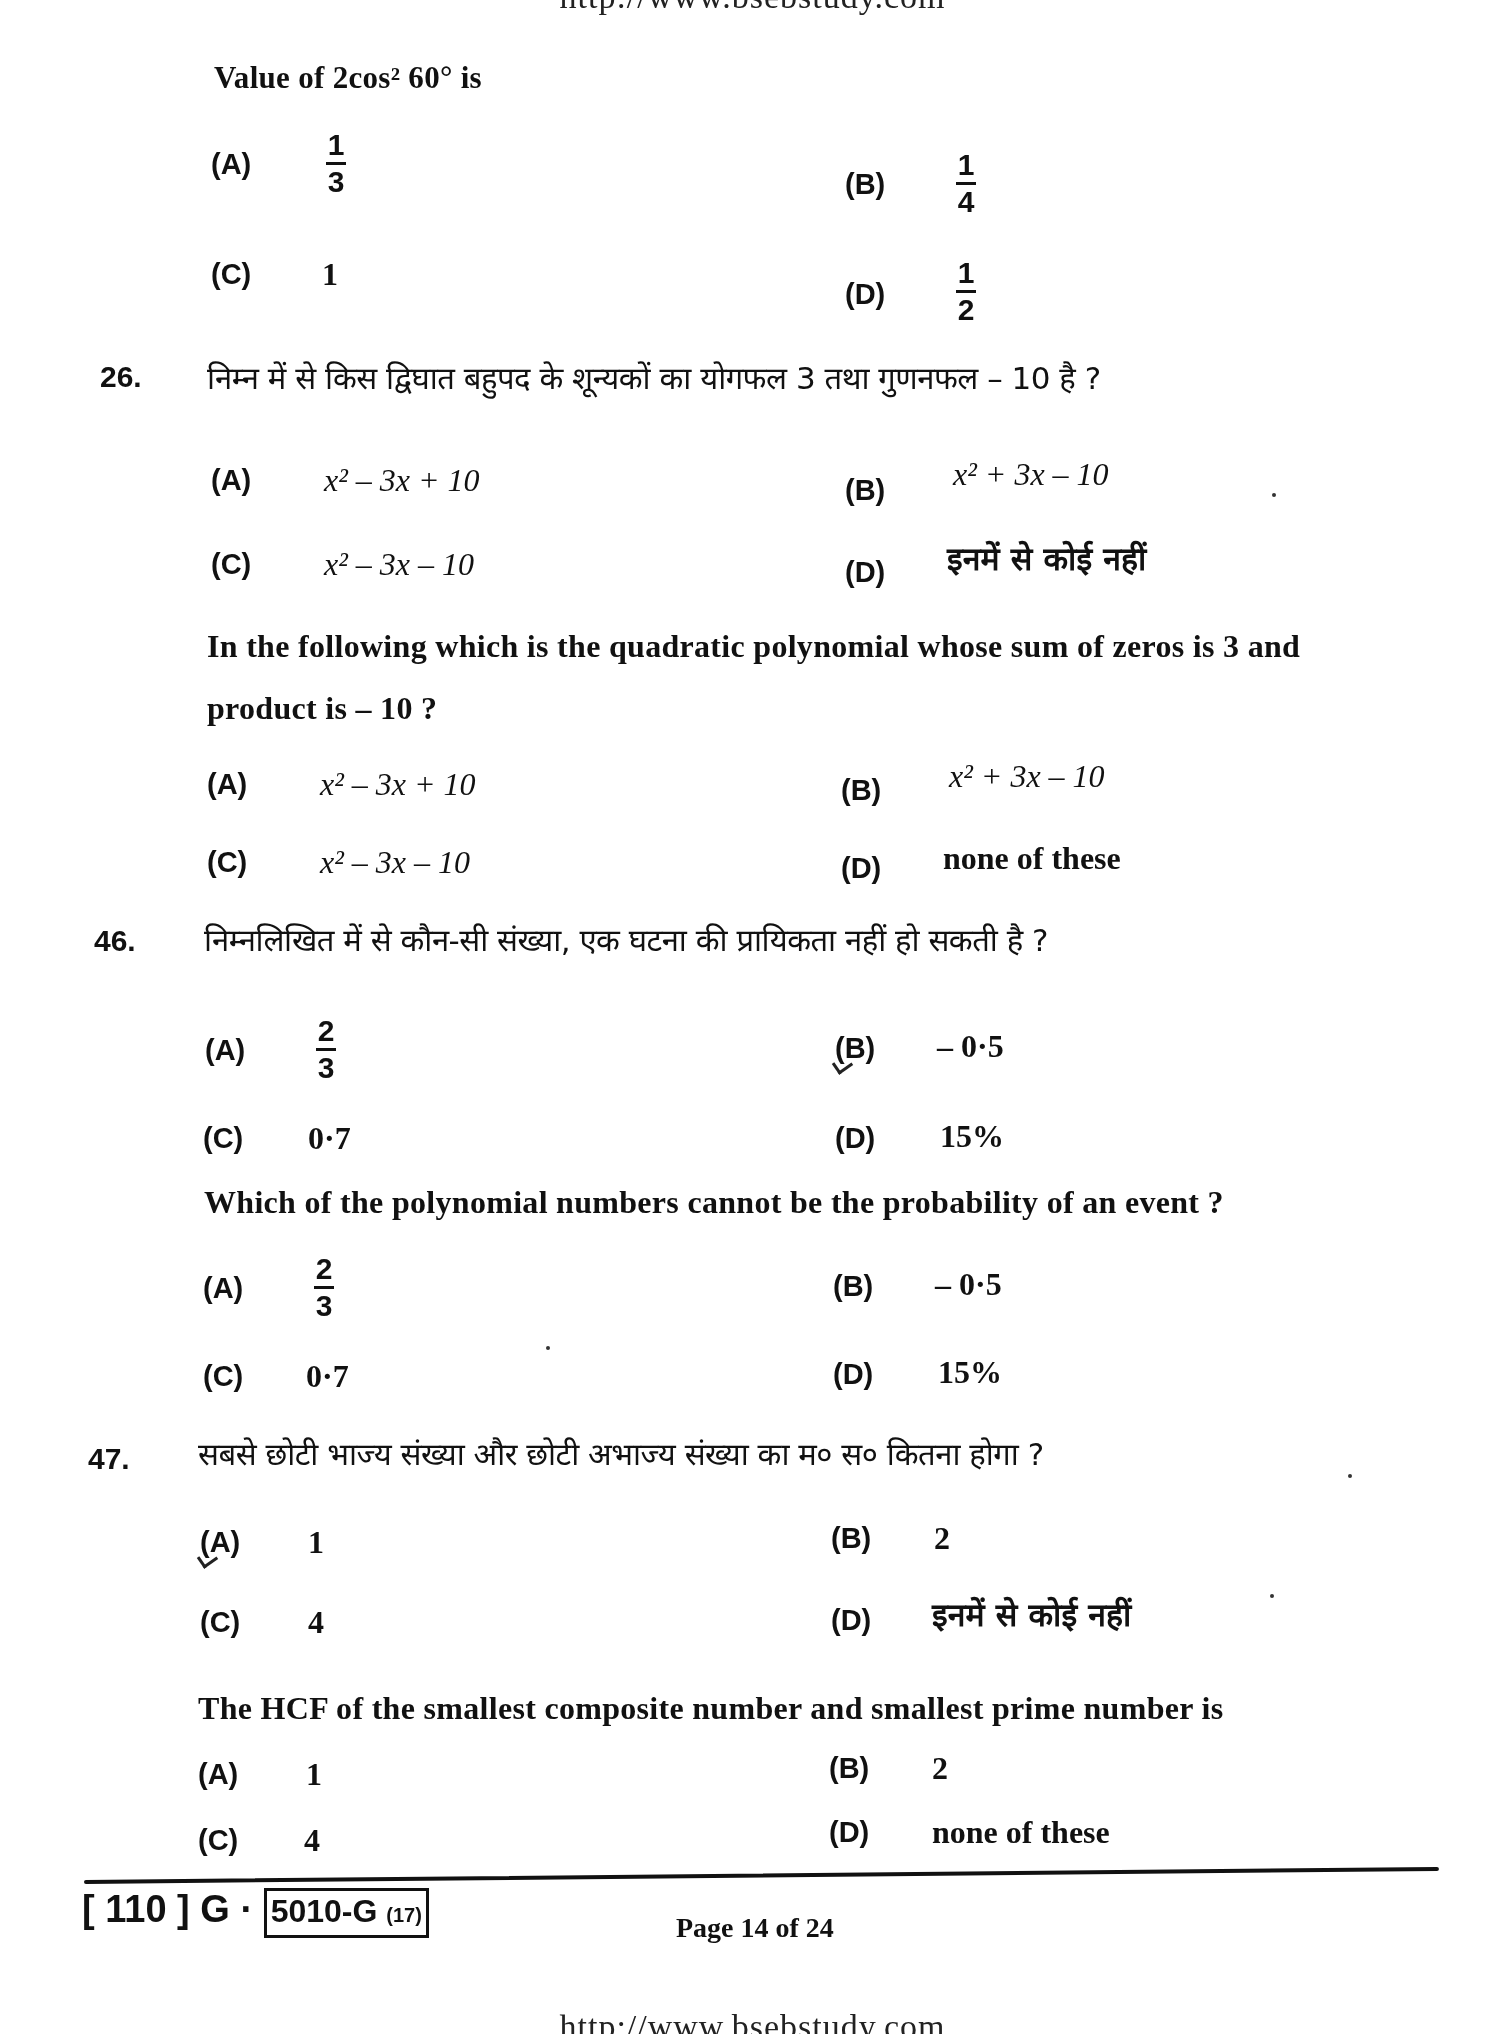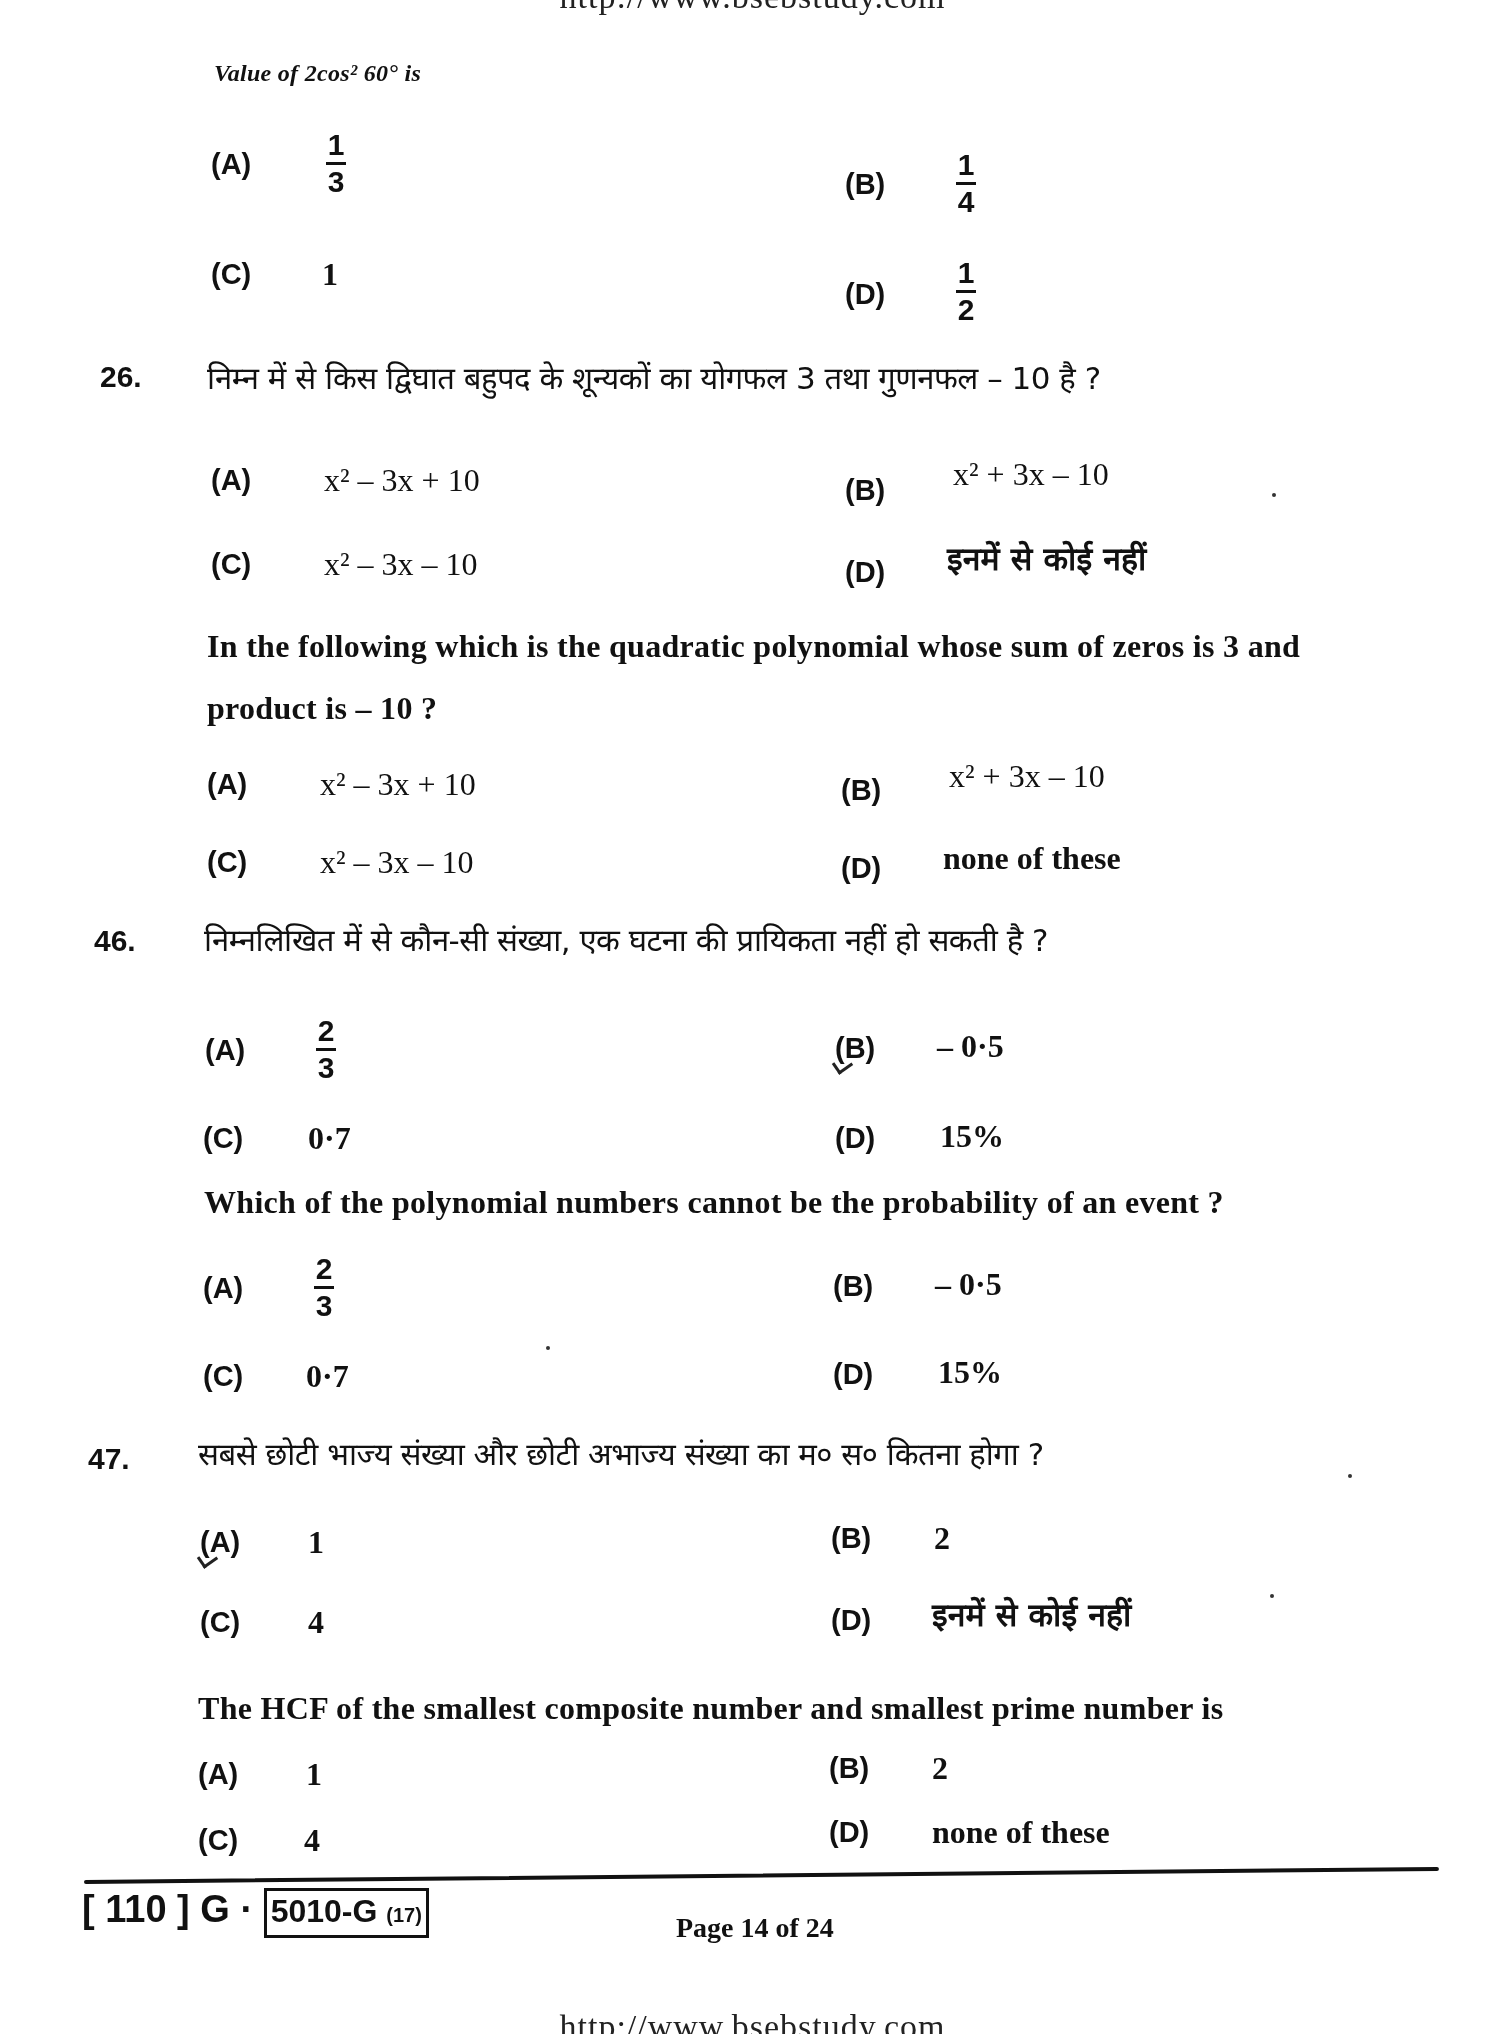--- a/index.html
+++ b/index.html
@@ -14,37 +14,37 @@
     left: 0; width: 1505px; text-align: center; letter-spacing: 1px;
   }
   .url-top { top: -22px; }
   .url-bottom { top: 2008px; }
   .qnum { font-family: "Liberation Sans", sans-serif; font-weight: bold; font-size: 30px; }
   .qtext-hi { font-family: "DejaVu Sans", sans-serif; font-weight: normal; font-size: 31px; letter-spacing: -0.5px; }
   .qtext-en { font-family: "Liberation Serif", serif; font-weight: bold; font-size: 32px; letter-spacing: 0.3px; }
   .opt-label { font-family: "Liberation Sans", sans-serif; font-weight: bold; font-size: 29px; }
   .opt-val { font-family: "Liberation Serif", serif; font-size: 32px; font-weight: bold; }
   .opt-val.hi { font-family: "DejaVu Sans", sans-serif; font-size: 32px; }
-  .opt-val.math { font-weight: normal; font-family: "Liberation Serif", serif; }
+  .opt-val.math { font-style: italic; font-weight: normal; font-family: "Liberation Serif", serif; }
   .frac { display: inline-flex; flex-direction: column; align-items: center; font-family: "Liberation Sans", sans-serif; font-weight: bold; font-size: 30px; line-height: 30px; }
   .frac .bar { width: 20px; height: 3px; background: #111; margin: 2px 0; }
   .tick { position: absolute; border-bottom: 3px solid #222; border-left: 3px solid #222; width: 14px; height: 10px; transform: rotate(-35deg); }
   .footer-line { position: absolute; left: 84px; top: 1880px; width: 1355px; height: 4px; background: #111; transform: rotate(-0.55deg); transform-origin: left center; border-radius: 2px; }
   .footer-left { font-family: "Liberation Sans", sans-serif; font-size: 38px; font-weight: bold; }
   .code-box { display: inline-block; border: 3px solid #111; padding: 0 4px; font-family: "Liberation Sans", sans-serif; font-size: 32px; font-weight: bold; line-height: 40px; }
   .code-box small { font-size: 20px; }
   .page-num { font-family: "Liberation Serif", serif; font-weight: bold; font-size: 28px; }
   .speck { position: absolute; width: 4px; height: 4px; background: #333; border-radius: 50%; }
 </style>
 </head>
 <body>
 
 <div class="abs url url-top">http://www.bsebstudy.com</div>
 
-<div class="abs qtext-en" style="left:214px; top:60px; font-size:24px;font-style:italic;">Value of 2cos² 60° is</div>
+<div class="abs qtext-en" style="left:214px; top:60px; font-size:31px;">Value of 2cos² 60° is</div>
 
 <div class="abs opt-label" style="left:211px; top:148px;">(A)</div>
 <div class="abs frac" style="left:326px; top:130px;">
   <span>1</span>
     <span class="bar"></span>
     <span>3</span>
 </div>
 <div class="abs opt-label" style="left:845px; top:168px;">(B)</div>
 <div class="abs frac" style="left:956px; top:150px;">
   <span>1</span>

